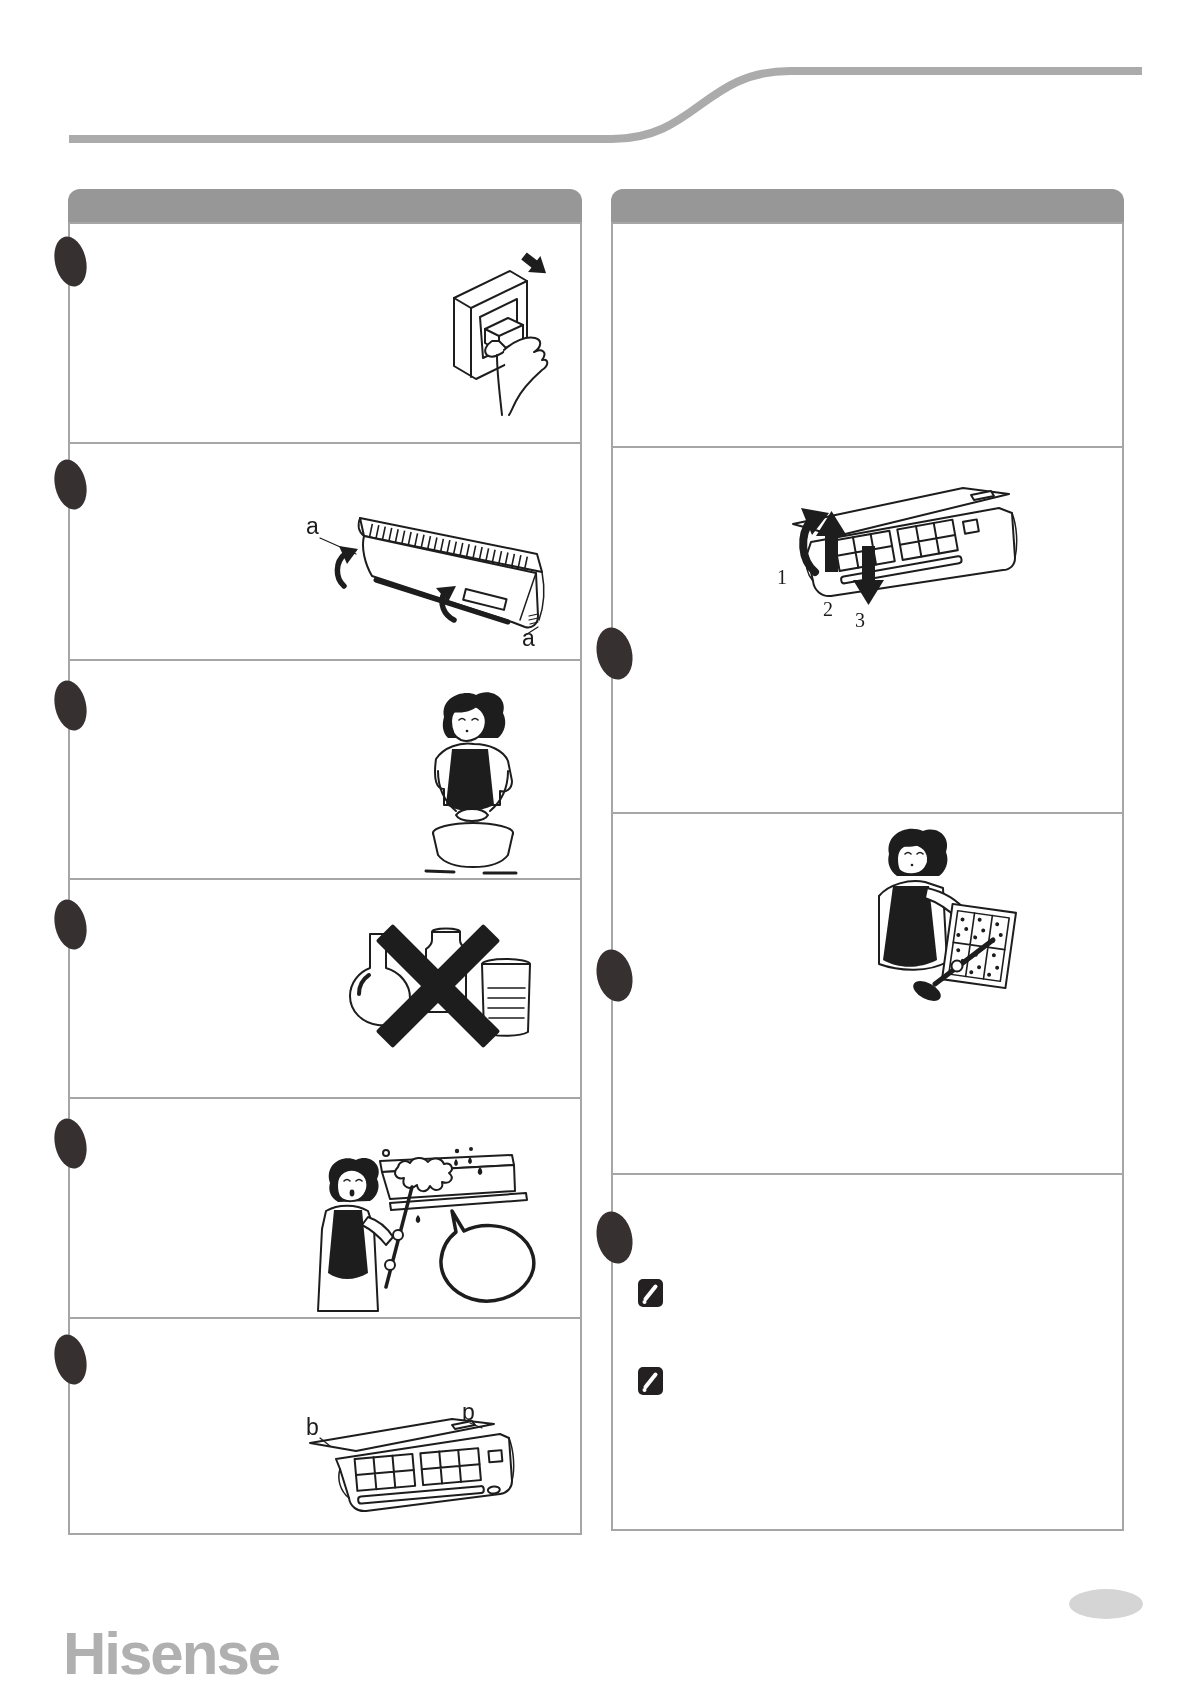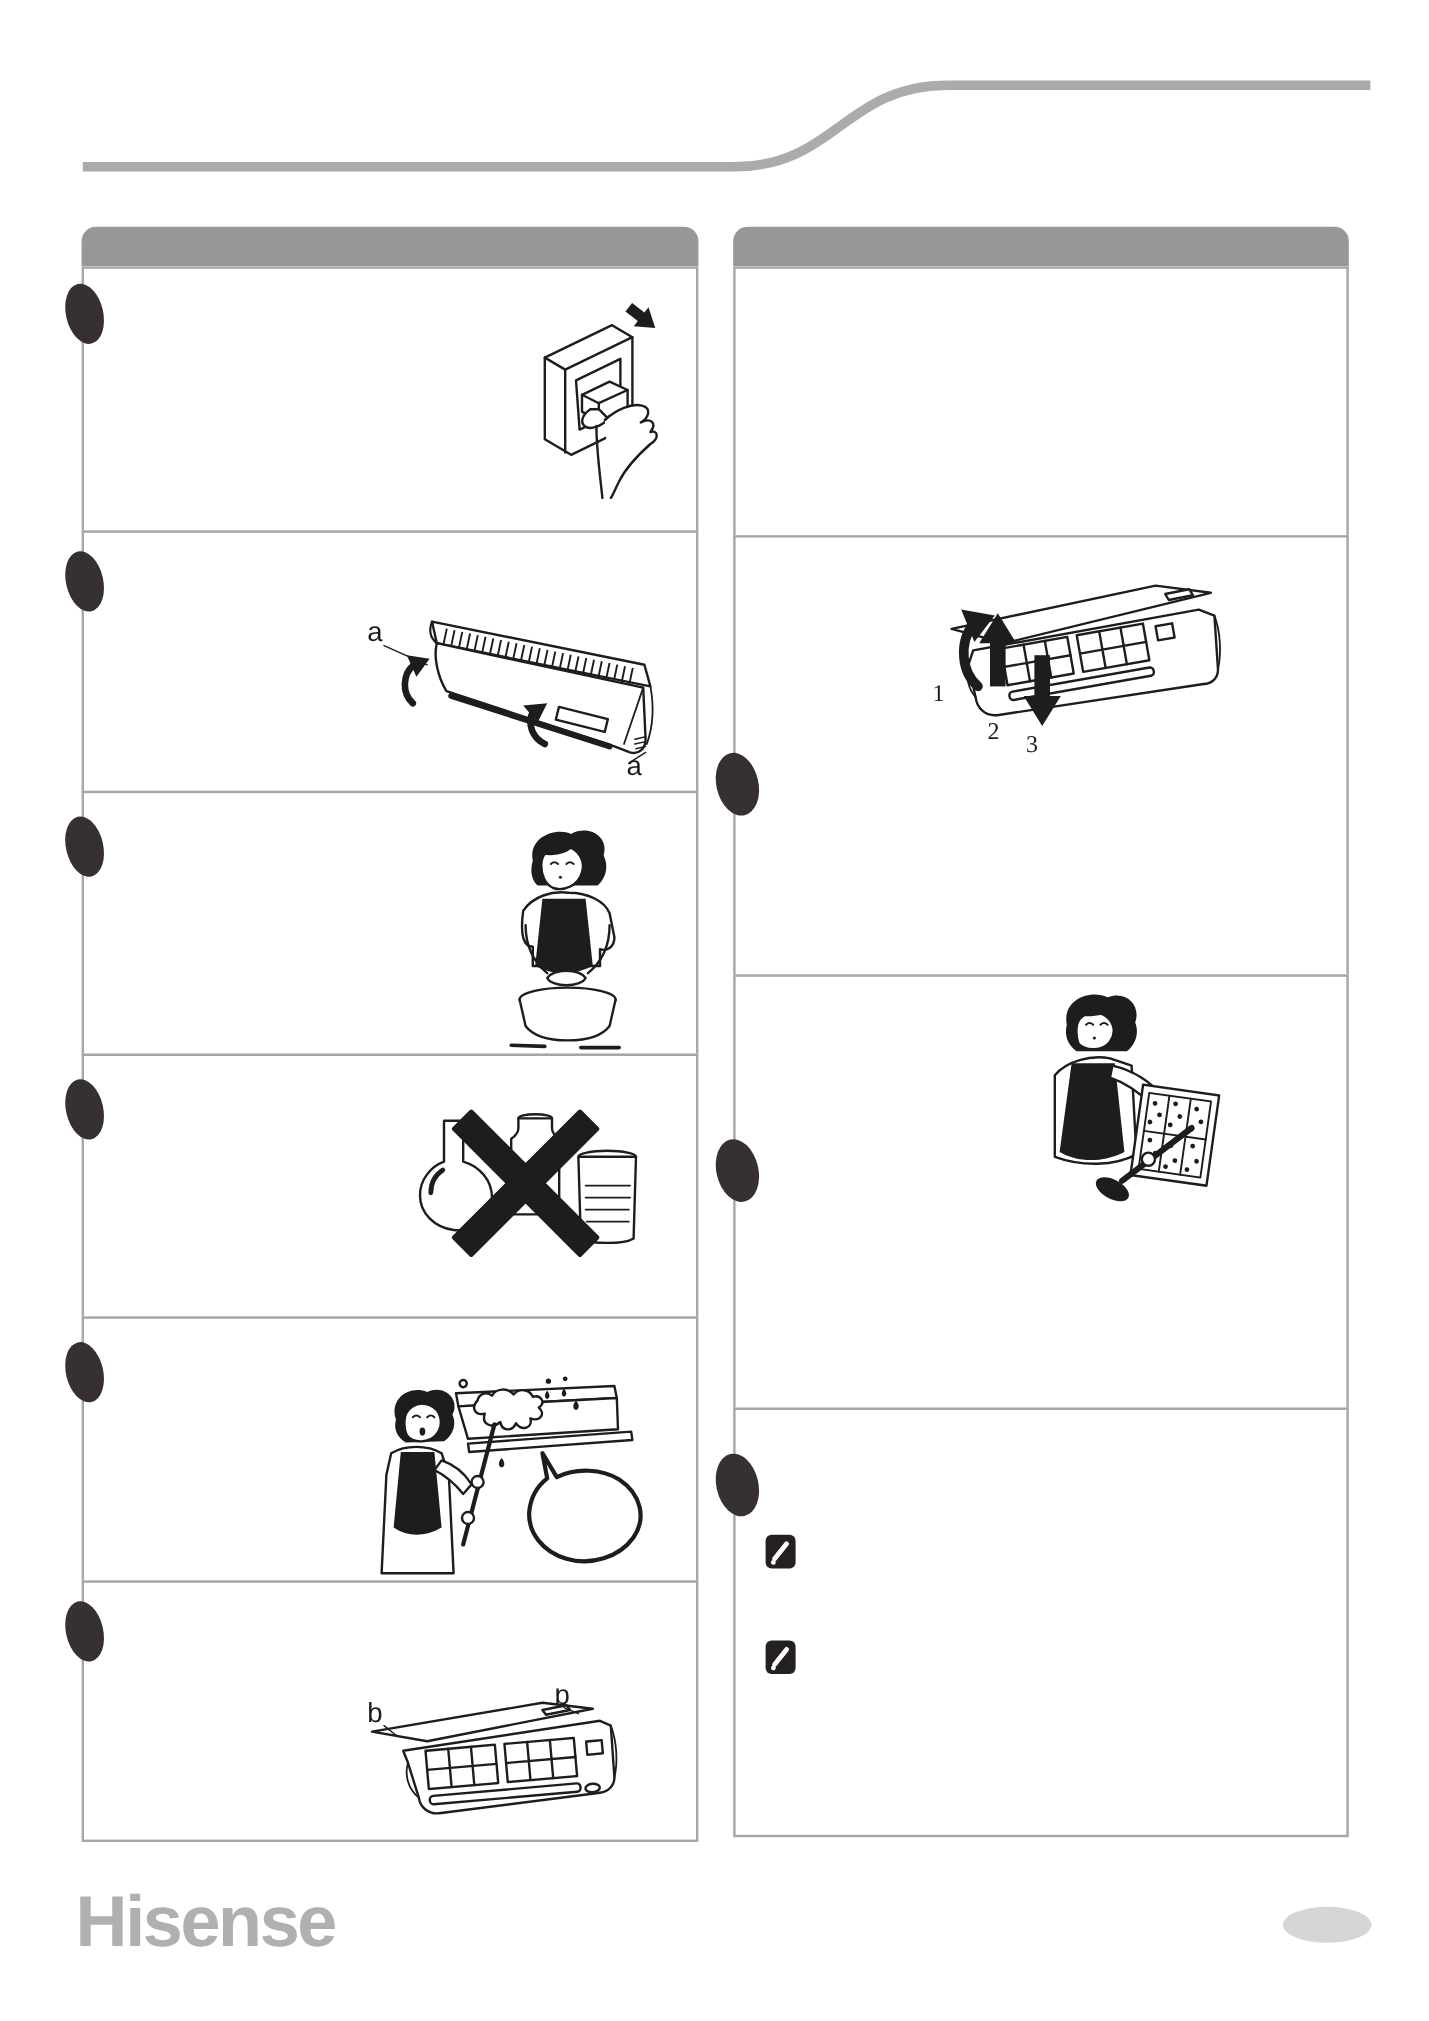--- a/index.html
+++ b/index.html
@@ -20,21 +20,21 @@
   .illus path,.illus rect,.illus ellipse,.illus circle,.illus polygon,.illus line{
     stroke:#1d1d1d;stroke-width:2;fill:none;stroke-linecap:round;stroke-linejoin:round}
   .illus .f,.illus .f path,.illus .f rect,.illus .f polygon,.illus .f circle,.illus .f ellipse{
     fill:#1d1d1d;stroke:none}
   .illus .w{fill:#ffffff}
   .illus .hatch{stroke-width:15;stroke-dasharray:1.6 5;stroke-linecap:butt}
   .illus text{stroke:none;fill:#1d1d1d}
   .illus .cs{font:23px "Liberation Sans",sans-serif}
   .illus .cf{font:20px "Liberation Serif",serif}
   .note-icon{position:absolute;width:27px;height:30px}
-  .logo{position:absolute;left:63px;top:1572px;font-size:60px;font-weight:bold;
+  .logo{position:absolute;left:63px;top:1624px;font-size:60px;font-weight:bold;
         letter-spacing:-2px;color:#b1b0b0;line-height:1}
   .page-badge{position:absolute;left:1069px;top:1589px;width:74px;height:30px;
         border-radius:50%;background:#d5d5d5;text-align:center;font-size:14px;color:#888;line-height:30px}
 </style>
 </head>
 <body>
 
 <div class="page">
 
   <svg class="swoosh" width="1191" height="160" viewBox="0 0 1191 160">

